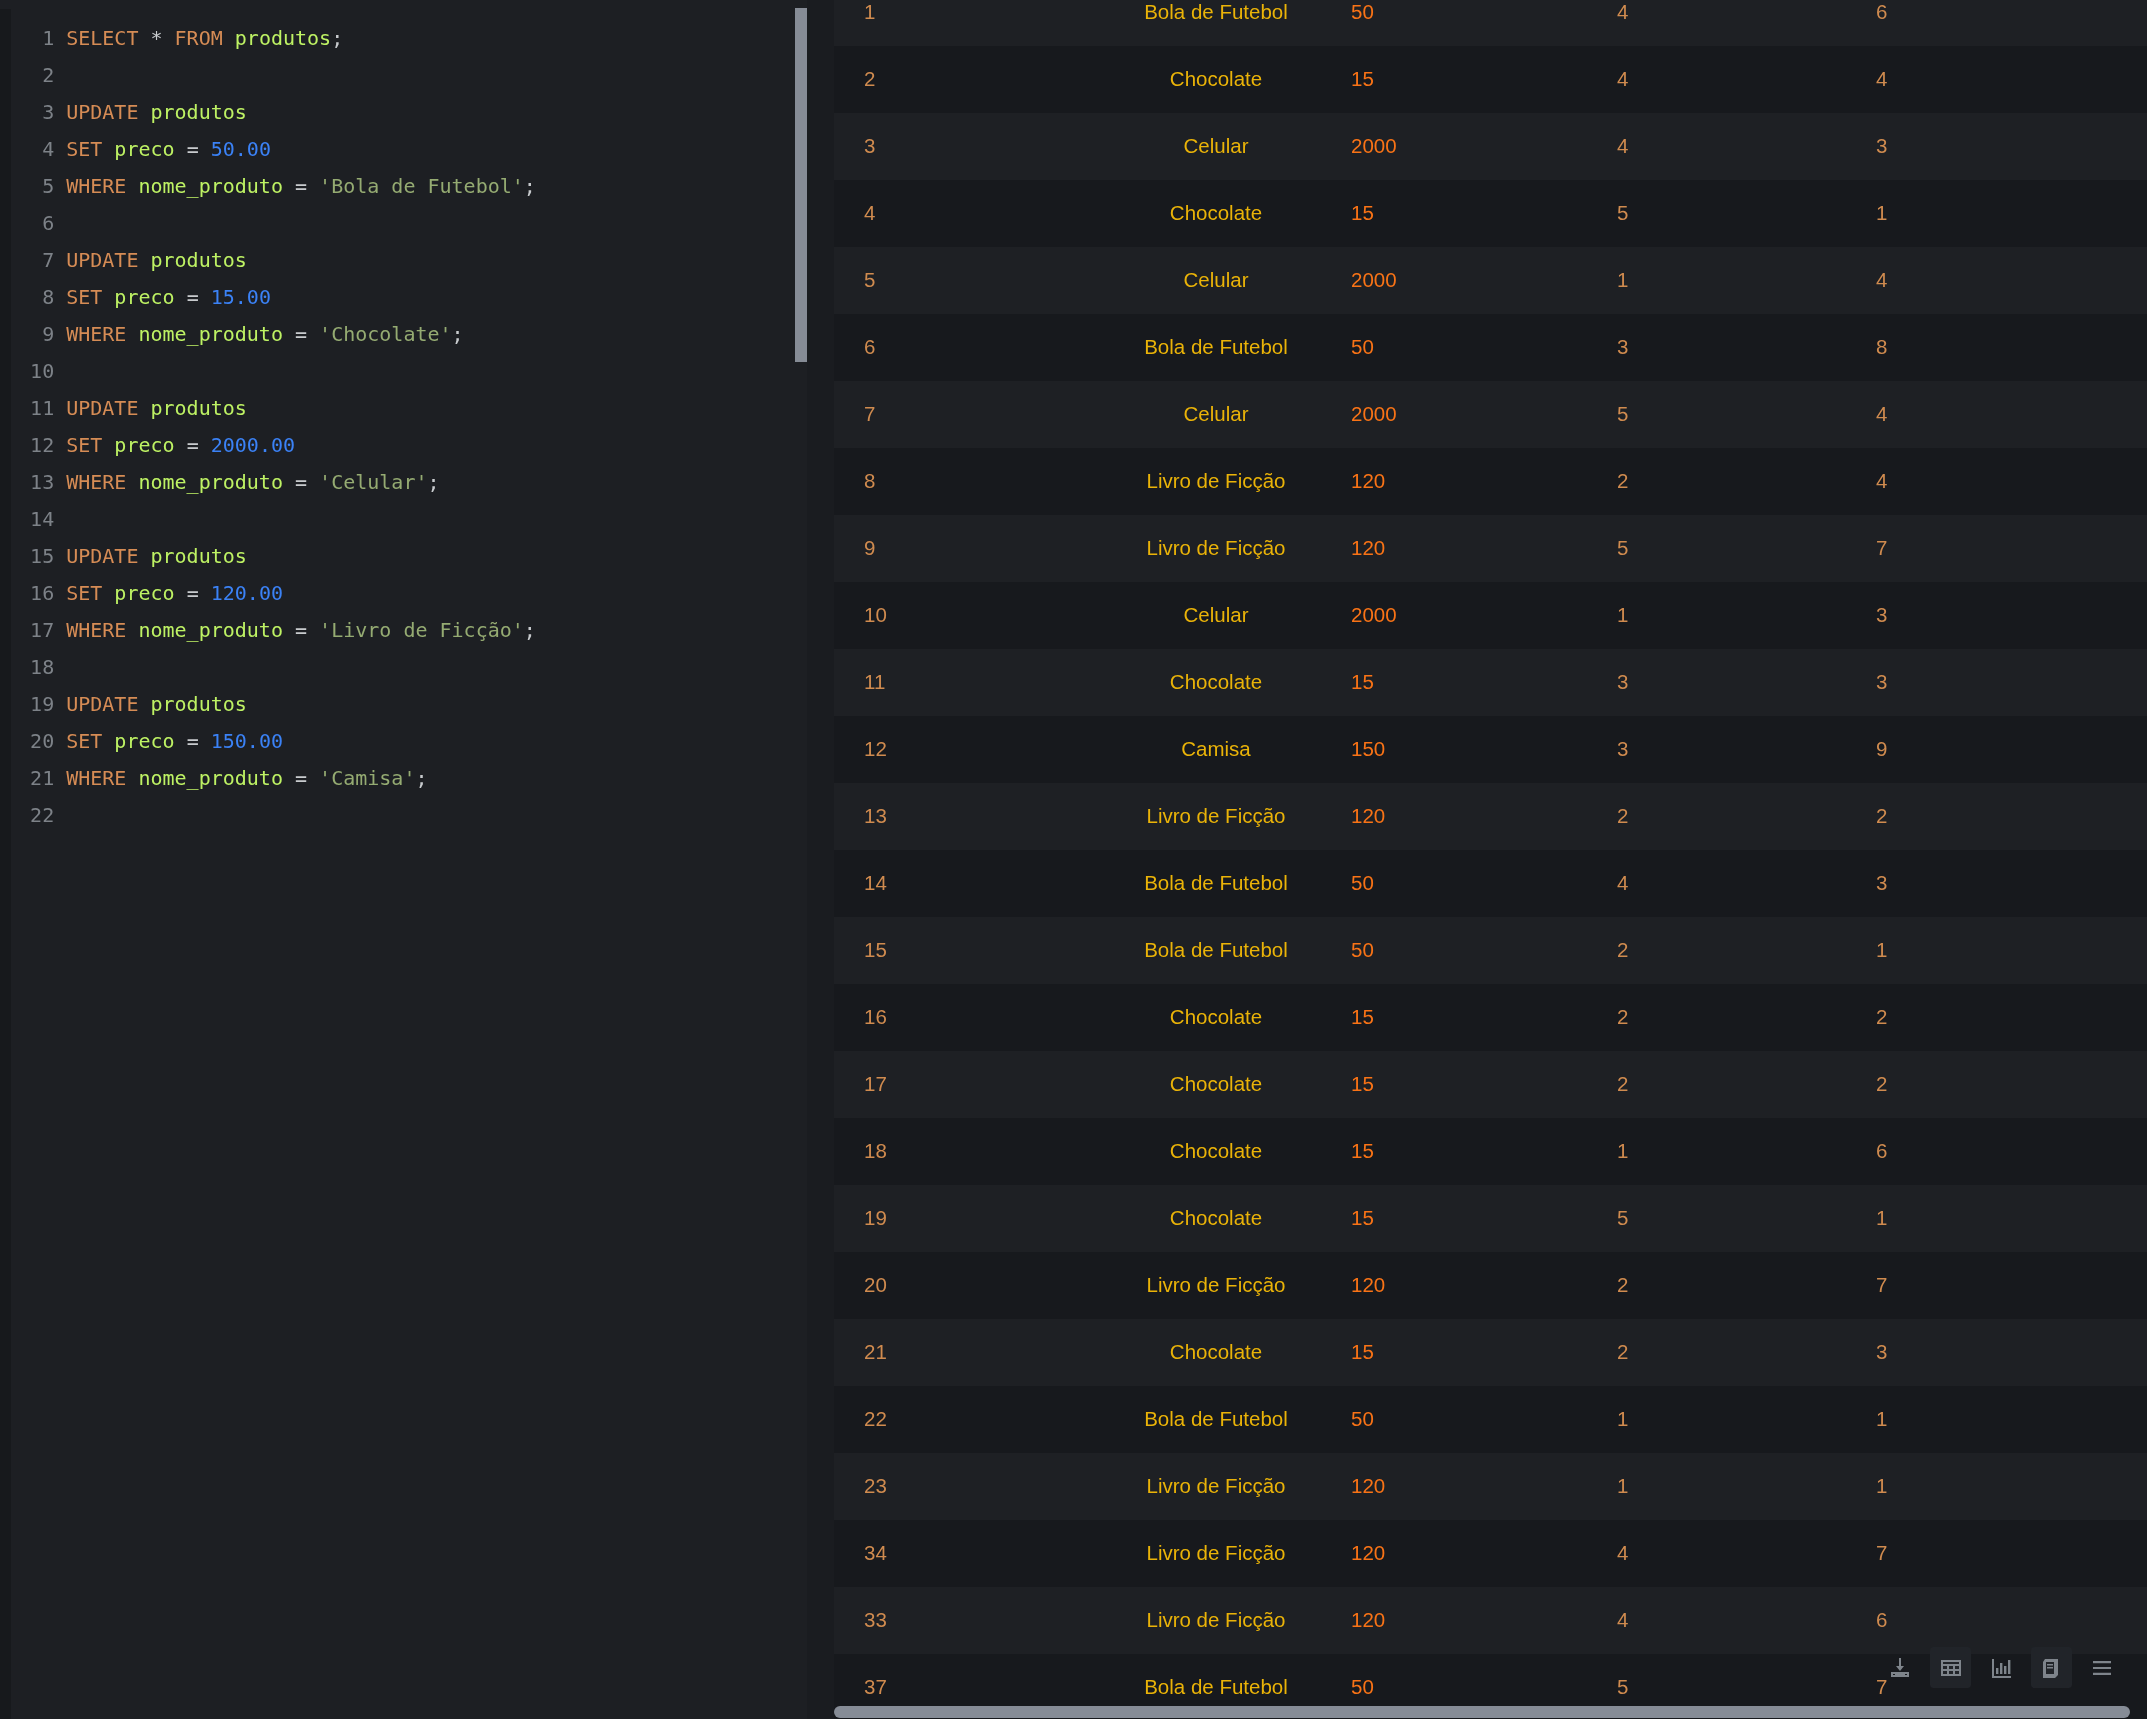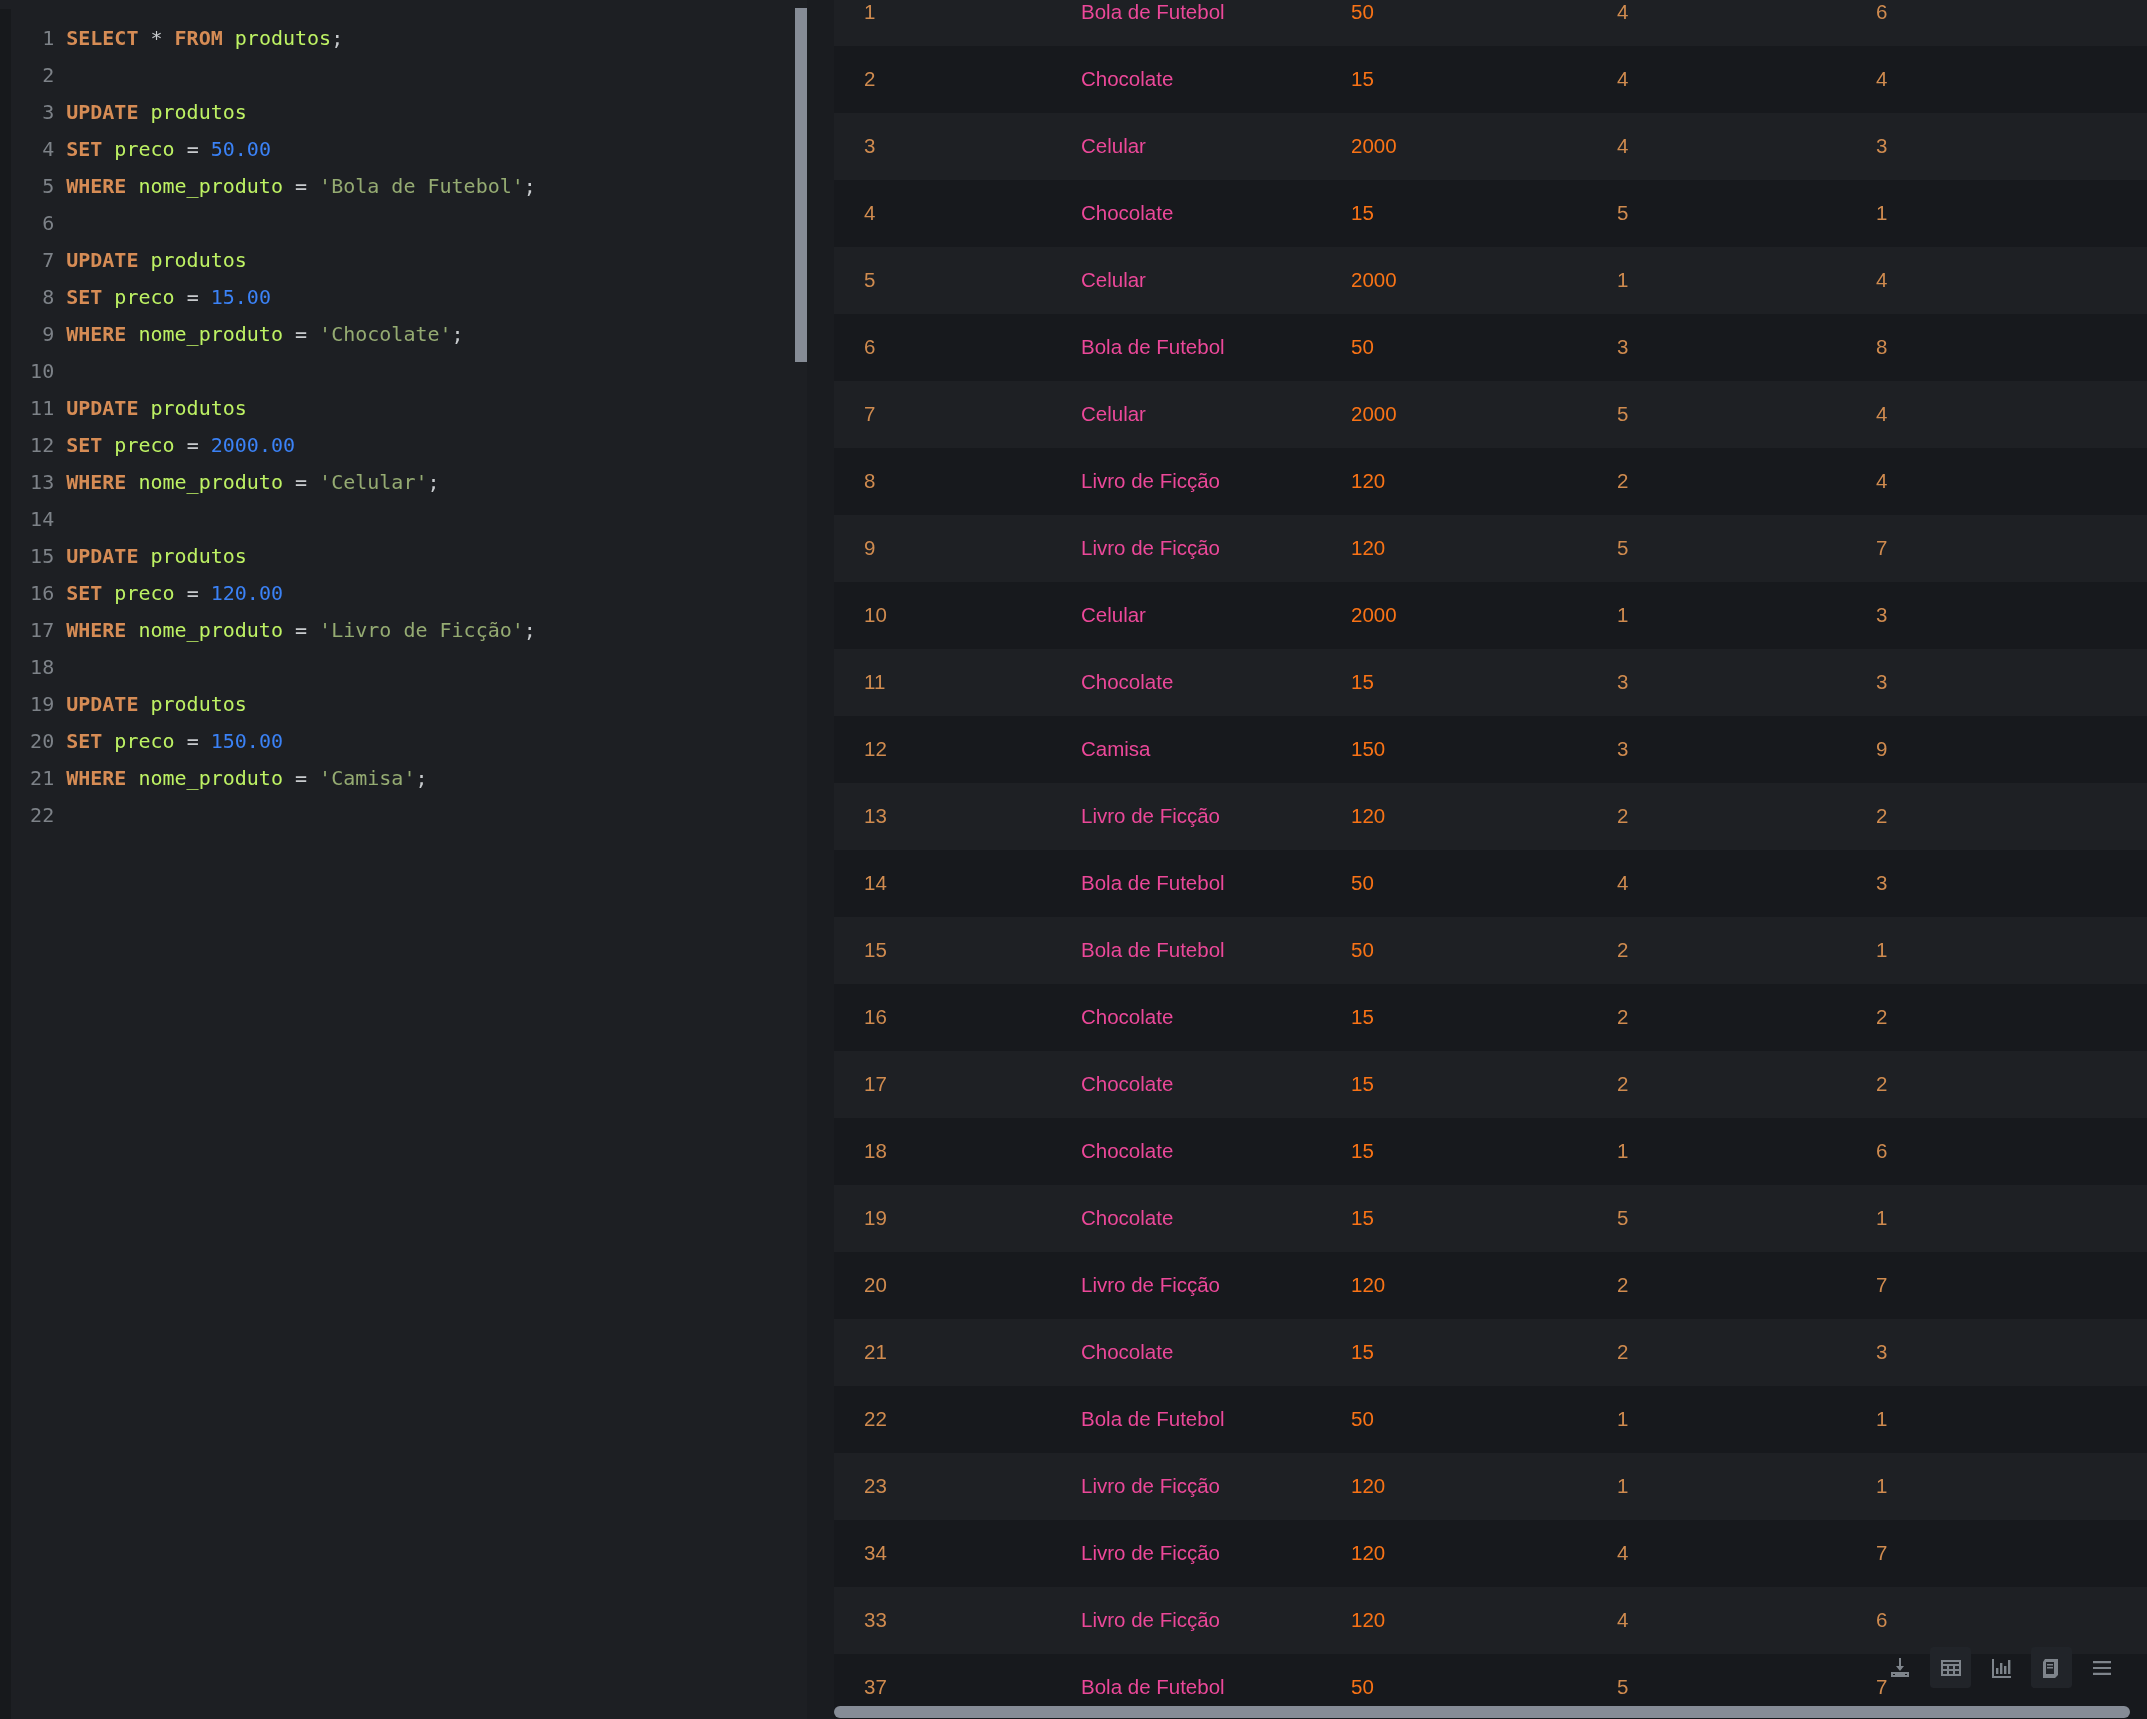--- a/index.html
+++ b/index.html
@@ -56,21 +56,21 @@
   }
   .ln {
     display: inline-block;
     width: 43px;
     text-align: right;
     color: #7d8288;
     margin-right: 12px;
     -webkit-user-select: none;
     user-select: none;
   }
-  .kw   { color: #d68c55; font-weight: bold; }
+  .kw   { color: #d68c55; font-weight: normal; }
   .id   { color: #bef264; }
   .num  { color: #3b82f6; }
   .str  { color: #95ab72; }
   .op   { color: #c8cbce; }
   .punc { color: #c8cbce; }
 
   .editor-vscroll {
     position: absolute;
     left: 795px; top: 7.5px;
     width: 12px; height: 354px;
@@ -113,21 +113,21 @@
     background: #1e2024;
   }
   .row.alt { background: #17191d; }
   .cell {
     font-size: 20.5px;
     line-height: 26px;
     white-space: nowrap;
     overflow: hidden;
   }
   .c-id    { width: 247px; padding-left: 30px; color: #d08b4f; }
-  .c-name  { width: 270px; color: #ec4899; }
+  .c-name  { width: 270px; color: #eab308; text-align: center; }
   .c-preco { width: 266px; color: #f97316; }
   .c-d     { width: 259px; color: #d08b4f; }
   .c-e     { width: 261px; color: #d08b4f; }
 
   
   .icon-toolbar {
     position: absolute;
     right: 26px; bottom: 31px;
     display: flex;
     align-items: center;

